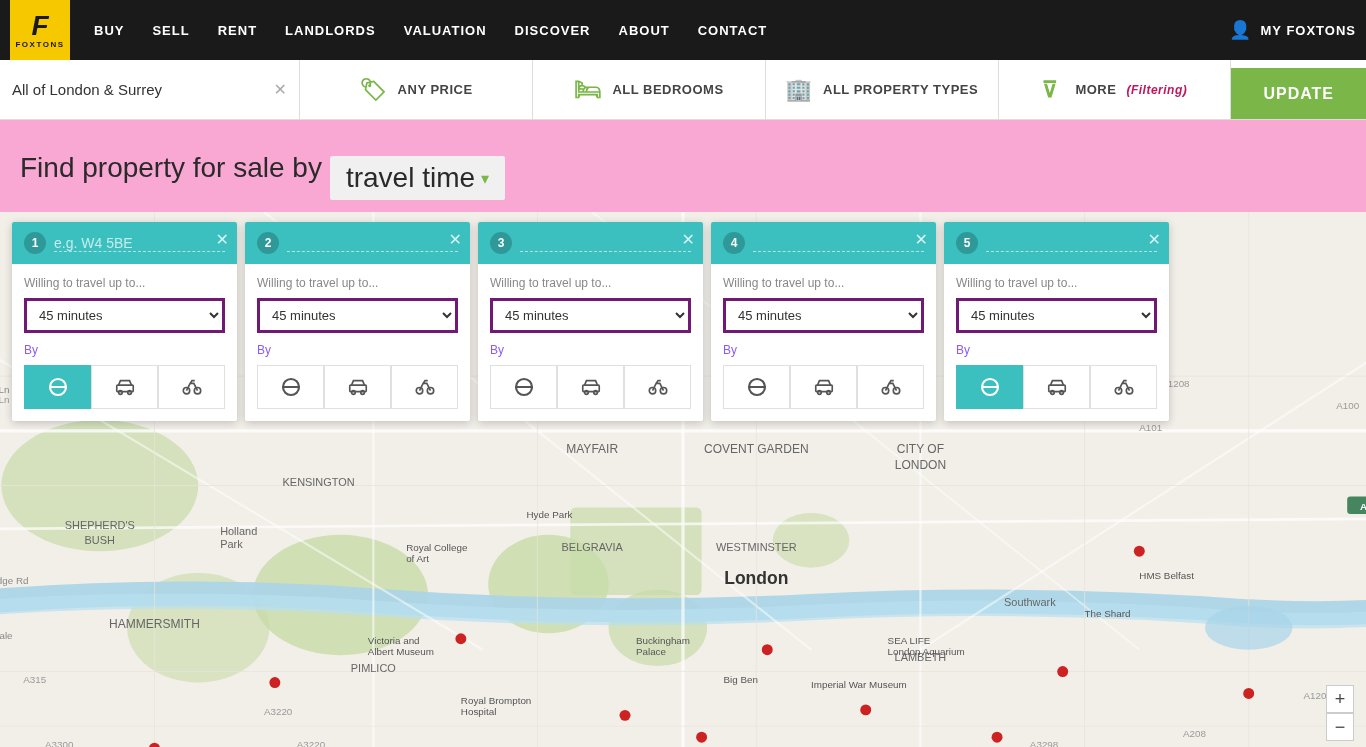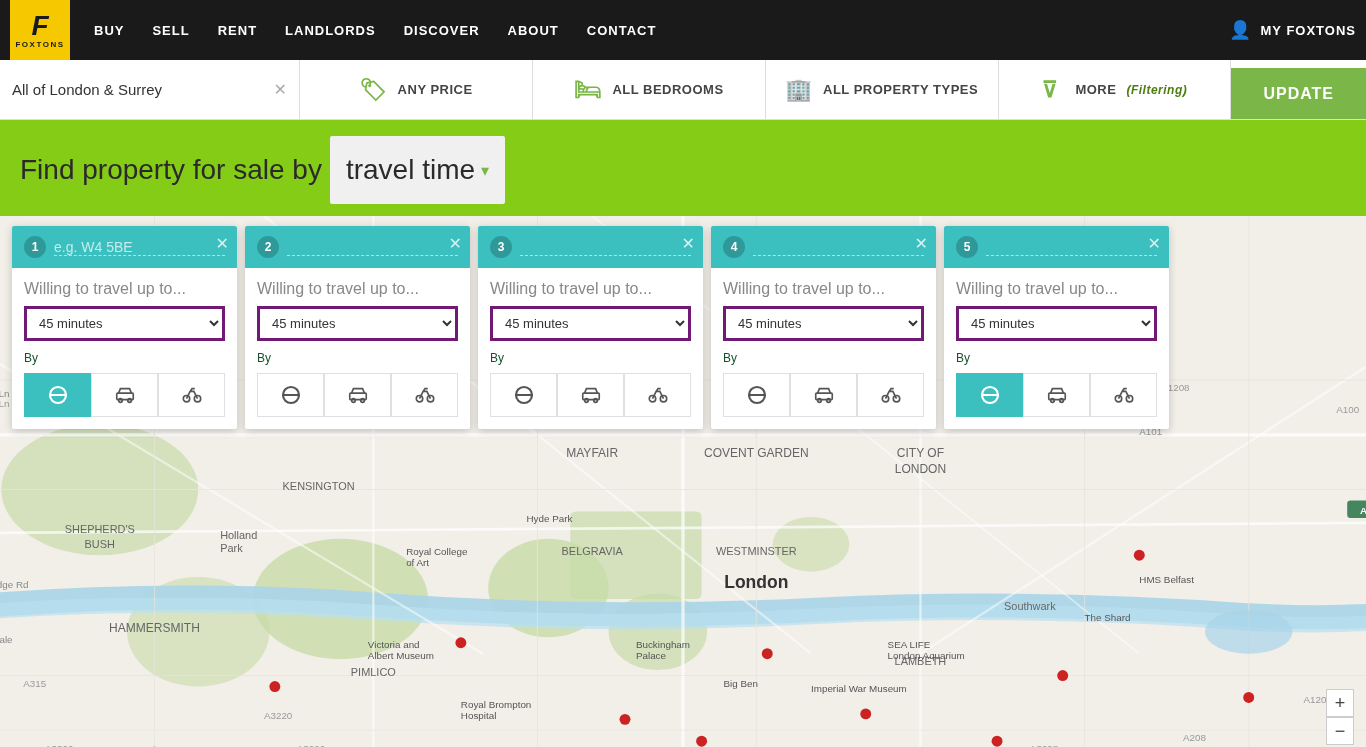--- a/index.html
+++ b/index.html
@@ -127,59 +127,60 @@
       gap: 10px;
       padding: 0 16px;
       border-right: 1px solid #ddd;
       cursor: pointer;
       font-size: 13px;
       font-weight: bold;
       color: #444;
       letter-spacing: 0.5px;
     }
     .filter-more .more-label { font-weight: bold; text-transform: uppercase; padding-left: 7px; }
-    .filter-more .filtering-label { color: #4d7c0f; font-style: italic; font-size: 12px; }
+    .filter-more .filtering-label { color: #be185d; font-style: italic; font-size: 12px; }
     .update-btn {
       background: #7ab648;
       color: white;
       border: none;
       padding: 0 32px;
       font-size: 16px;
       font-weight: bold;
       letter-spacing: 1px;
       cursor: pointer;
       text-transform: uppercase;
       margin-top: 8px;
     }
 
     
     .find-header {
-      background: #84cc16;
+      background: #f9a8d4;
       padding: 16px 20px 12px 20px;
       display: flex;
       align-items: center;
       gap: 8px;
       font-size: 28px;
       font-weight: 300;
       color: #2a2a2a;
       z-index: 10;
       position: relative;
     }
     .find-header .travel-time-btn {
       background: #f0f0f0;
       border: none;
-      padding: 18px 16px;
+      padding: 6px 16px;
       font-size: 28px;
       font-weight: 300;
       color: #2a2a2a;
       cursor: pointer;
       display: flex;
       align-items: center;
       gap: 6px;
       border-radius: 2px;
+      margin-top: 20px;
     }
     .find-header .travel-time-btn .caret {
       font-size: 16px;
       color: #7ab648;
     }
 
     
     .map-container {
       position: relative;
       flex: 1;
@@ -241,37 +242,37 @@
       cursor: pointer;
       font-size: 16px;
       position: absolute;
       right: 8px;
       top: 8px;
     }
     .card-body {
       padding: 12px;
     }
     .card-label {
-      font-size: 16px;
+      font-size: 12px;
       color: #888;
       margin-bottom: 8px;
     }
     .card-select {
       width: 100%;
       padding: 6px 8px;
       border: 3px solid #701a75;
       font-size: 13px;
       color: #333;
       margin-bottom: 10px;
       background: white;
       cursor: pointer;
     }
     .card-by-label {
       font-size: 12px;
-      color: #14532d;
+      color: #8b5cf6;
       margin-bottom: 8px;
     }
     .transport-icons {
       display: flex;
       gap: 0;
     }
     .transport-btn {
       flex: 1;
       padding: 10px 0;
       border: 1px solid #e0e0e0;
@@ -342,20 +343,21 @@
   <div class="logo-wrap">
     <span class="f-letter">F</span>
     <span class="foxtons-text">Foxtons</span>
   </div>
   <div class="nav-links">
 
   <a href="#" class="nav-link">BUY</a>
       <a href="#" class="nav-link">SELL</a>
       <a href="#" class="nav-link">RENT</a>
       <a href="#" class="nav-link">LANDLORDS</a>
+      <a href="#" class="nav-link">VALUATION</a>
       <a href="#" class="nav-link">DISCOVER</a>
       <a href="#" class="nav-link">ABOUT</a>
       <a href="#" class="nav-link">CONTACT</a>
     </div>
   <div class="nav-right">
     <span class="person-icon">👤</span>
     <span>MY FOXTONS</span>
   </div>
 </nav>
 

